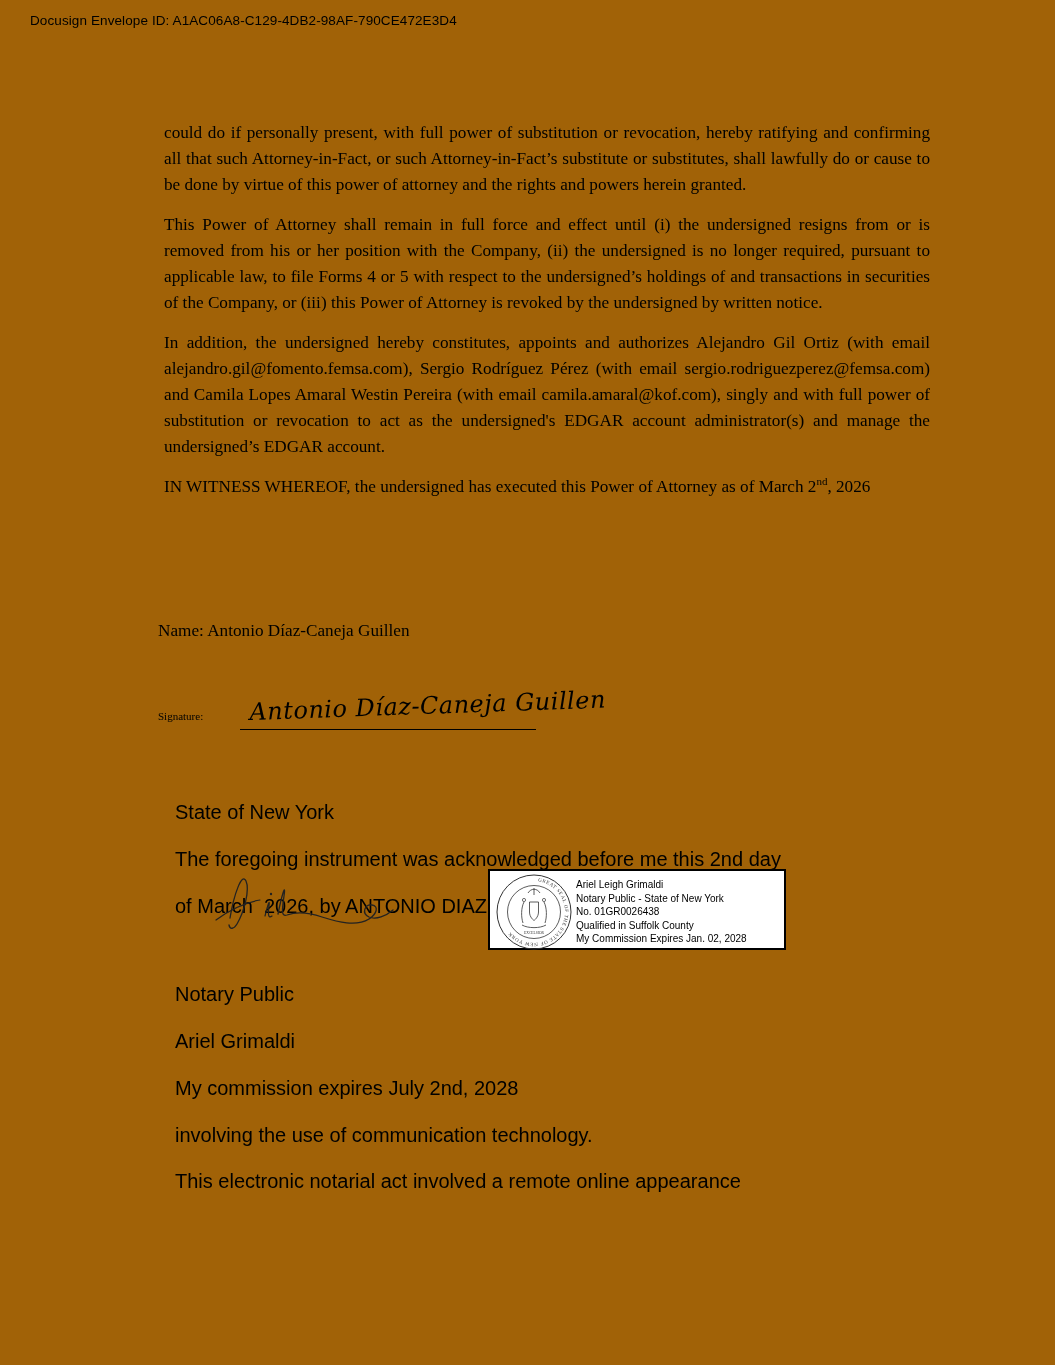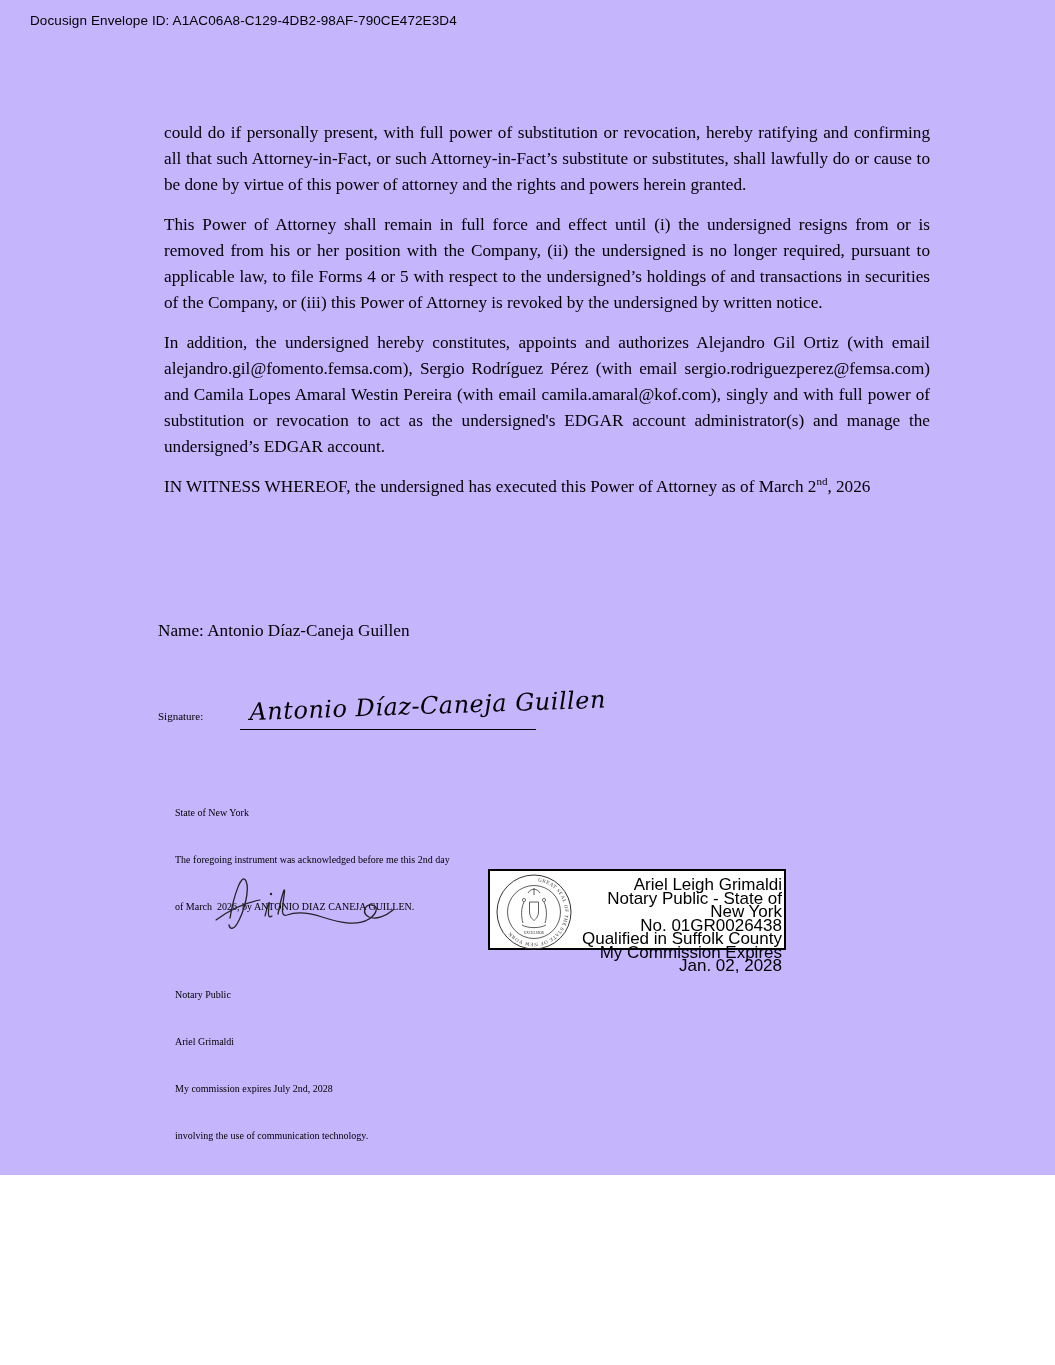--- a/index.html
+++ b/index.html
@@ -1,47 +1,47 @@
 <!DOCTYPE html>
 <html><head>
 <meta charset="utf-8">
 <style>
   *{box-sizing:border-box}
   html,body{margin:0;padding:0}
   body{width:1055px;height:1365px;background:#ffffff;color:#000;font-family:"Liberation Serif",serif}
-  .page{position:relative;width:1055px;height:1175px;background:#c4b5fd;overflow:hidden}
+  .page{position:relative;width:1055px;height:1365px;background:#a16207;overflow:hidden}
 
   .docusign-id{position:absolute;left:30px;top:13px;font-family:"Liberation Sans",sans-serif;
     font-size:13.5px;color:#000;letter-spacing:.1px}
 
   .body-text{position:absolute;left:164px;top:120px;width:766px;font-size:17.2px;line-height:26px;
     text-align:justify;color:#000}
   .body-text p{margin:0 0 14px 0}
   .body-text p.last{margin-bottom:0}
   sup{font-size:11px;line-height:0;vertical-align:super}
 
   .name-line{position:absolute;left:158px;top:621px;font-size:17.2px;color:#000}
 
   .sig-row{position:absolute;left:158px;top:686px;width:420px;height:48px}
   .sig-label{position:absolute;left:0;top:24px;font-size:11px}
   .sig-line{position:absolute;left:82px;top:0;width:296px;height:44px;border-bottom:1.6px solid #000}
   .sig-script{position:absolute;left:10px;bottom:3px;font-family:"DejaVu Serif",serif;font-style:italic;
     font-size:24px;letter-spacing:.5px;white-space:nowrap;transform:rotate(-2deg);transform-origin:left bottom}
 
-  .mono{position:absolute;font-family:Liberation Serif, serif;font-size:10px;line-height:15.6px;
+  .mono{position:absolute;font-family:Liberation Sans, sans-serif;font-size:20px;line-height:15.6px;
     white-space:pre;color:#000}
   .mono-1{left:175px;top:774px}
   .mono-2{left:175px;top:956px}
 
   .scribble{position:absolute;left:208px;top:856px}
 
   .seal-box{position:absolute;left:488px;top:869px;width:298px;height:81px;border:2px solid #000;background:#fff}
   .seal-emblem{position:absolute;left:5px;top:2px}
-  .seal-text{position:absolute;left:86px;top:7px;width:206px;text-align:right;
-    font-family:"Liberation Sans",sans-serif;font-size:17px;line-height:13.5px;color:#000}
+  .seal-text{position:absolute;left:86px;top:7px;width:206px;text-align:left;
+    font-family:"Liberation Sans",sans-serif;font-size:10px;line-height:13.5px;color:#000}
 </style>
 </head>
 <body>
 
 <div class="page">
 
   <div class="docusign-id">Docusign Envelope ID: A1AC06A8-C129-4DB2-98AF-790CE472E3D4</div>
 
   <div class="body-text">
     <p>could do if personally present, with full power of substitution or revocation, hereby ratifying and confirming all that such Attorney-in-Fact, or such Attorney-in-Fact’s substitute or substitutes, shall lawfully do or cause to be done by virtue of this power of attorney and the rights and powers herein granted.</p>

